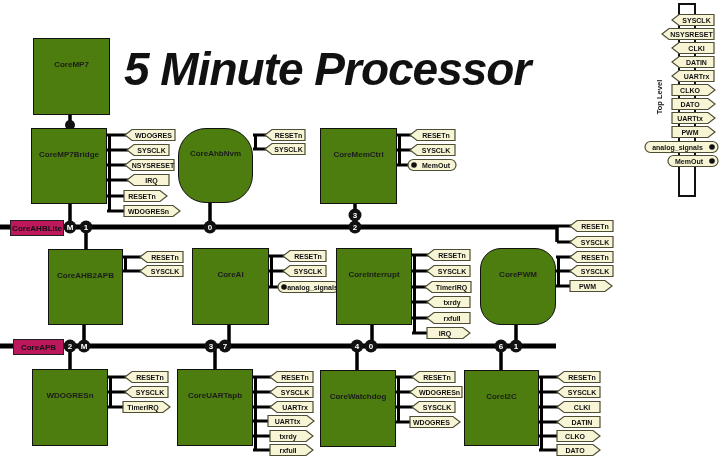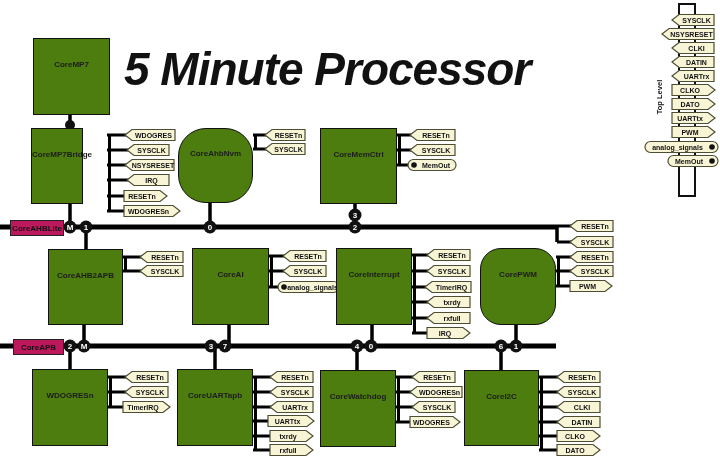--- a/index.html
+++ b/index.html
@@ -382,21 +382,21 @@
       <g>
         <circle cx="516" cy="346" r="6.5" fill="#111"></circle>
         <text x="516" y="348.9" text-anchor="middle" class="port-text">1</text>
       </g>
       <text x="662" y="97" text-anchor="middle" class="tl-text" transform="rotate(-90 662 97)">Top Level</text>
     </svg>
   <div id="blocks">
       <div class="block" style="left: 33px; top: 38px; width: 77px; height: 77px;">
         <span>CoreMP7</span>
       </div>
-      <div class="block" style="left: 31px; top: 128px; width: 52px; height: 76px;">
+      <div class="block" style="left: 31px; top: 128px; width: 76px; height: 76px;">
         <span>CoreMP7Bridge</span>
       </div>
       <div class="block" style="left: 178px; top: 128px; width: 75px; height: 75px; border-radius: 28px;">
         <span>CoreAhbNvm</span>
       </div>
       <div class="block" style="left: 320px; top: 128px; width: 77px; height: 76px; padding-left: 20px;">
         <span>CoreMemCtrl</span>
       </div>
       <div class="block" style="left: 48px; top: 249px; width: 75px; height: 76px;">
         <span>CoreAHB2APB</span>

